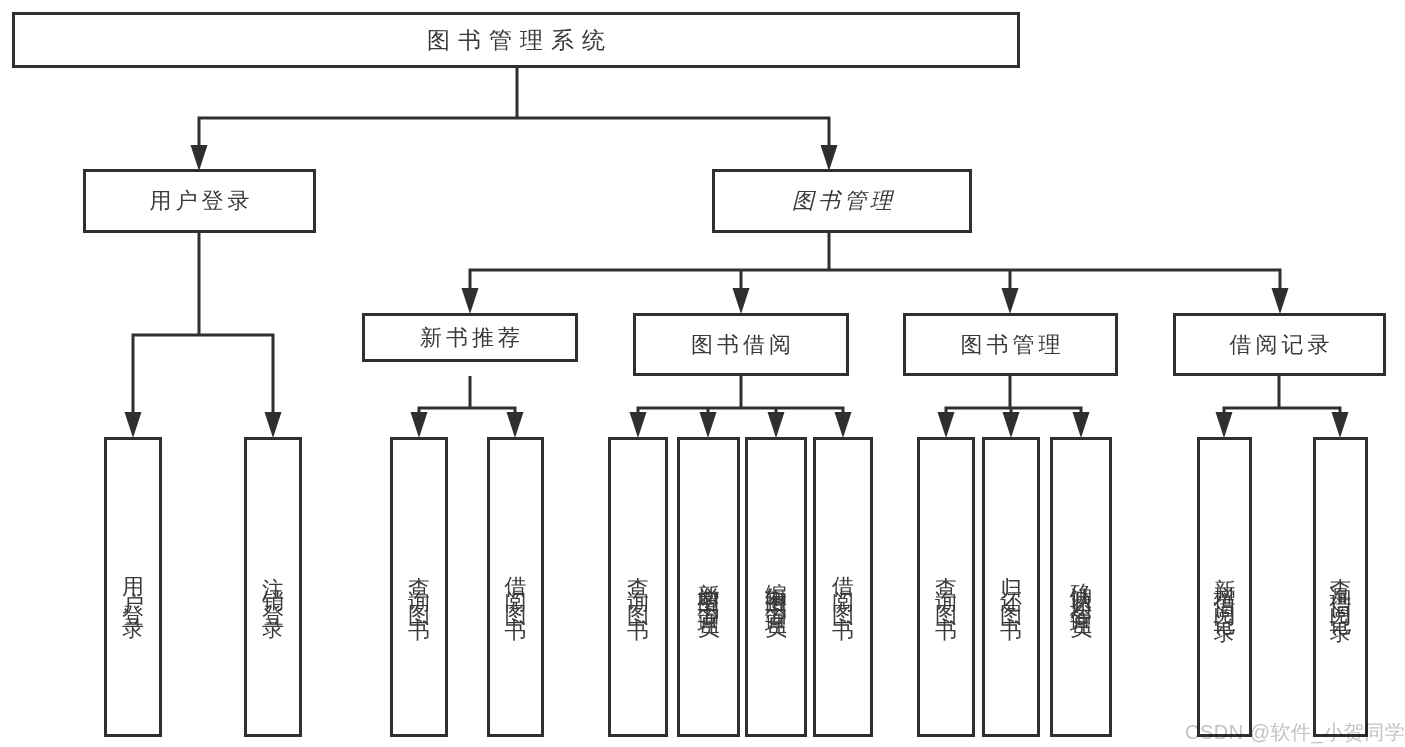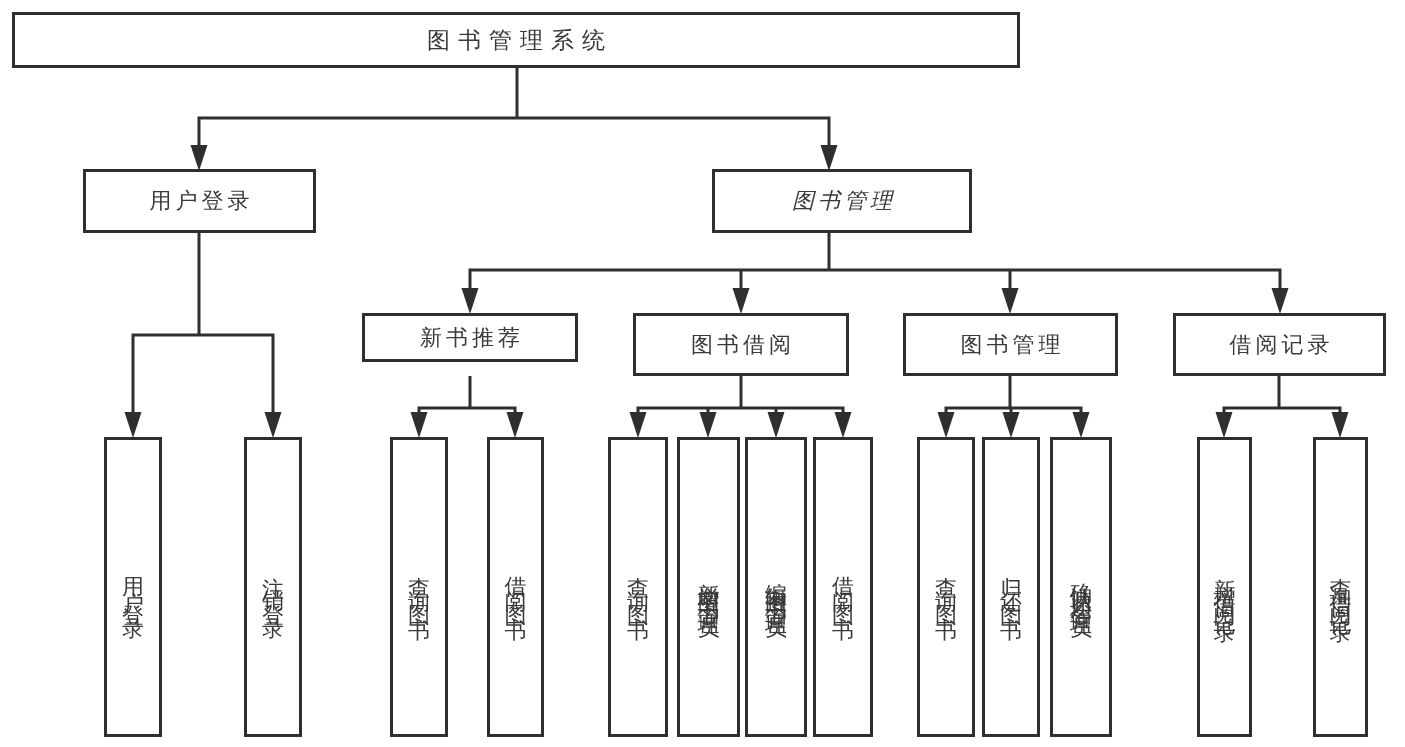--- a/index.html
+++ b/index.html
@@ -118,14 +118,15 @@
   <div class="node v dense" style="left:745px; top:437px; width:62px; height:300px;">编辑图书（管理员）</div>
   <div class="node v" style="left:813px; top:437px; width:60px; height:300px;">借阅图书</div>
 
   <div class="node v" style="left:917px; top:437px; width:58px; height:300px;">查询图书</div>
   <div class="node v" style="left:982px; top:437px; width:58px; height:300px;">归还图书</div>
   <div class="node v dense" style="left:1050px; top:437px; width:62px; height:300px;">确认归还（管理员）</div>
 
   <div class="node v medium" style="left:1197px; top:437px; width:55px; height:300px;">新增借阅记录</div>
   <div class="node v medium" style="left:1313px; top:437px; width:55px; height:300px;">查询借阅记录</div>
 
+  <div id="watermark">CSDN @软件_小贺同学</div>
 
 </div>
 
 </body></html>

